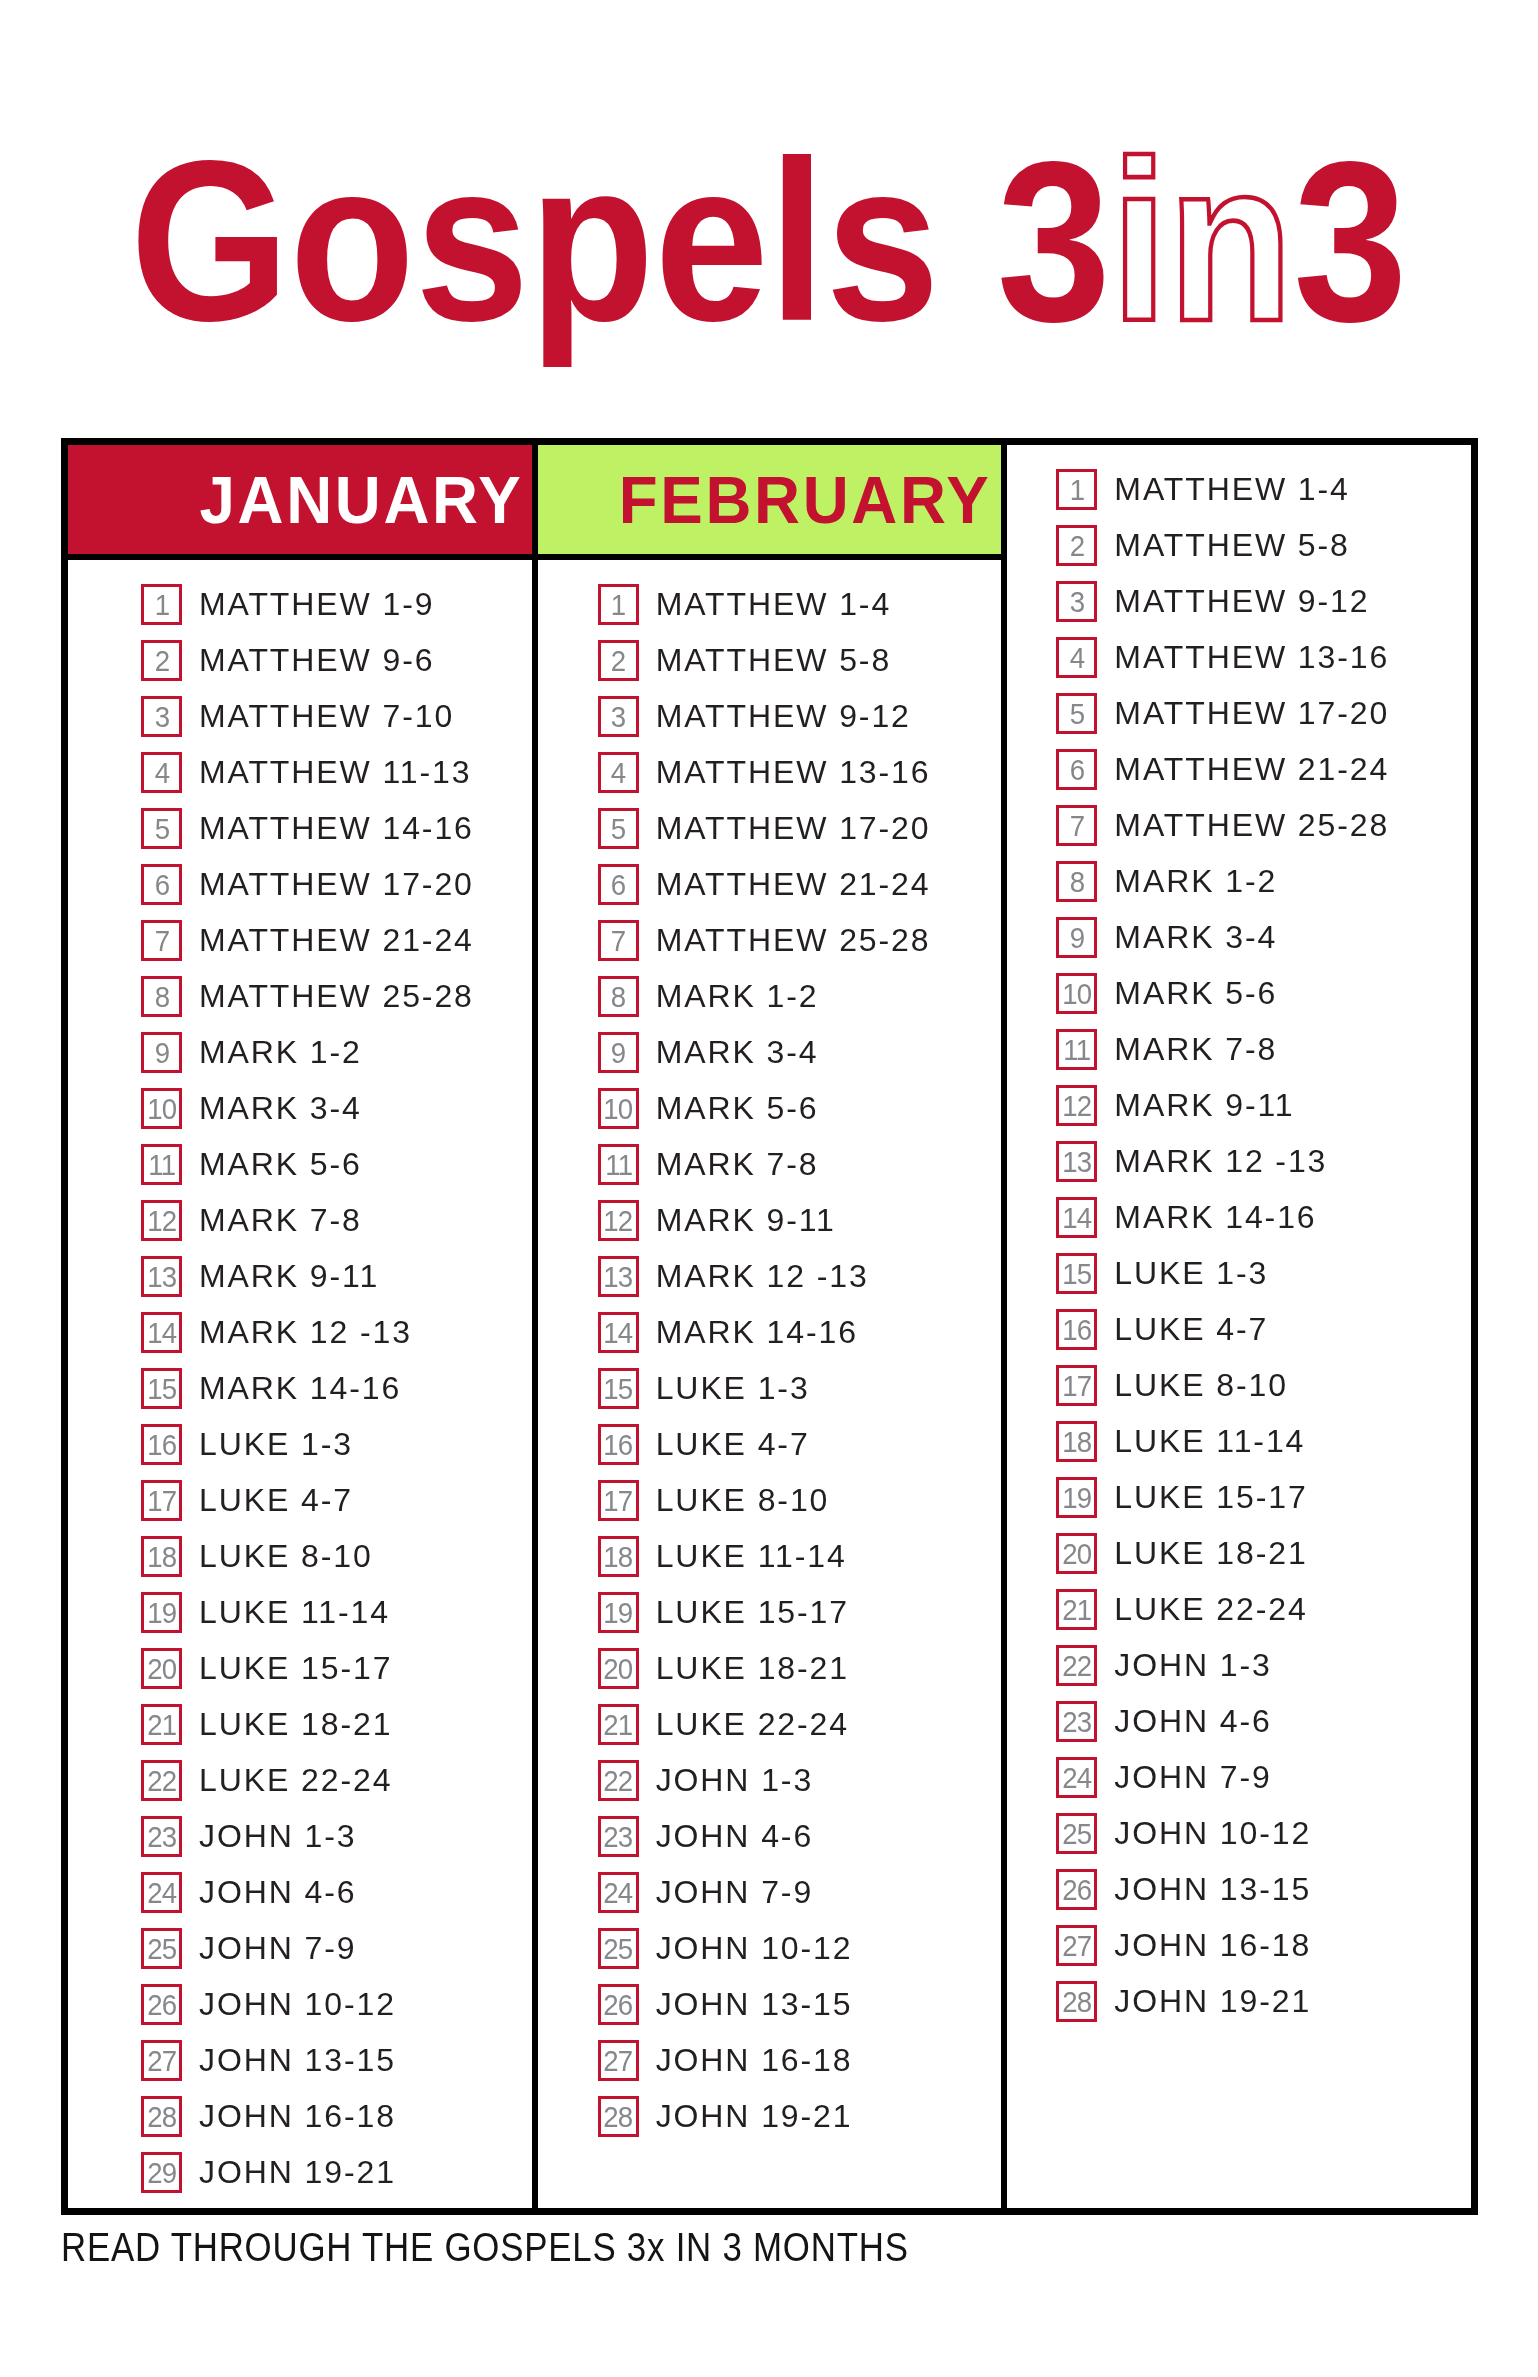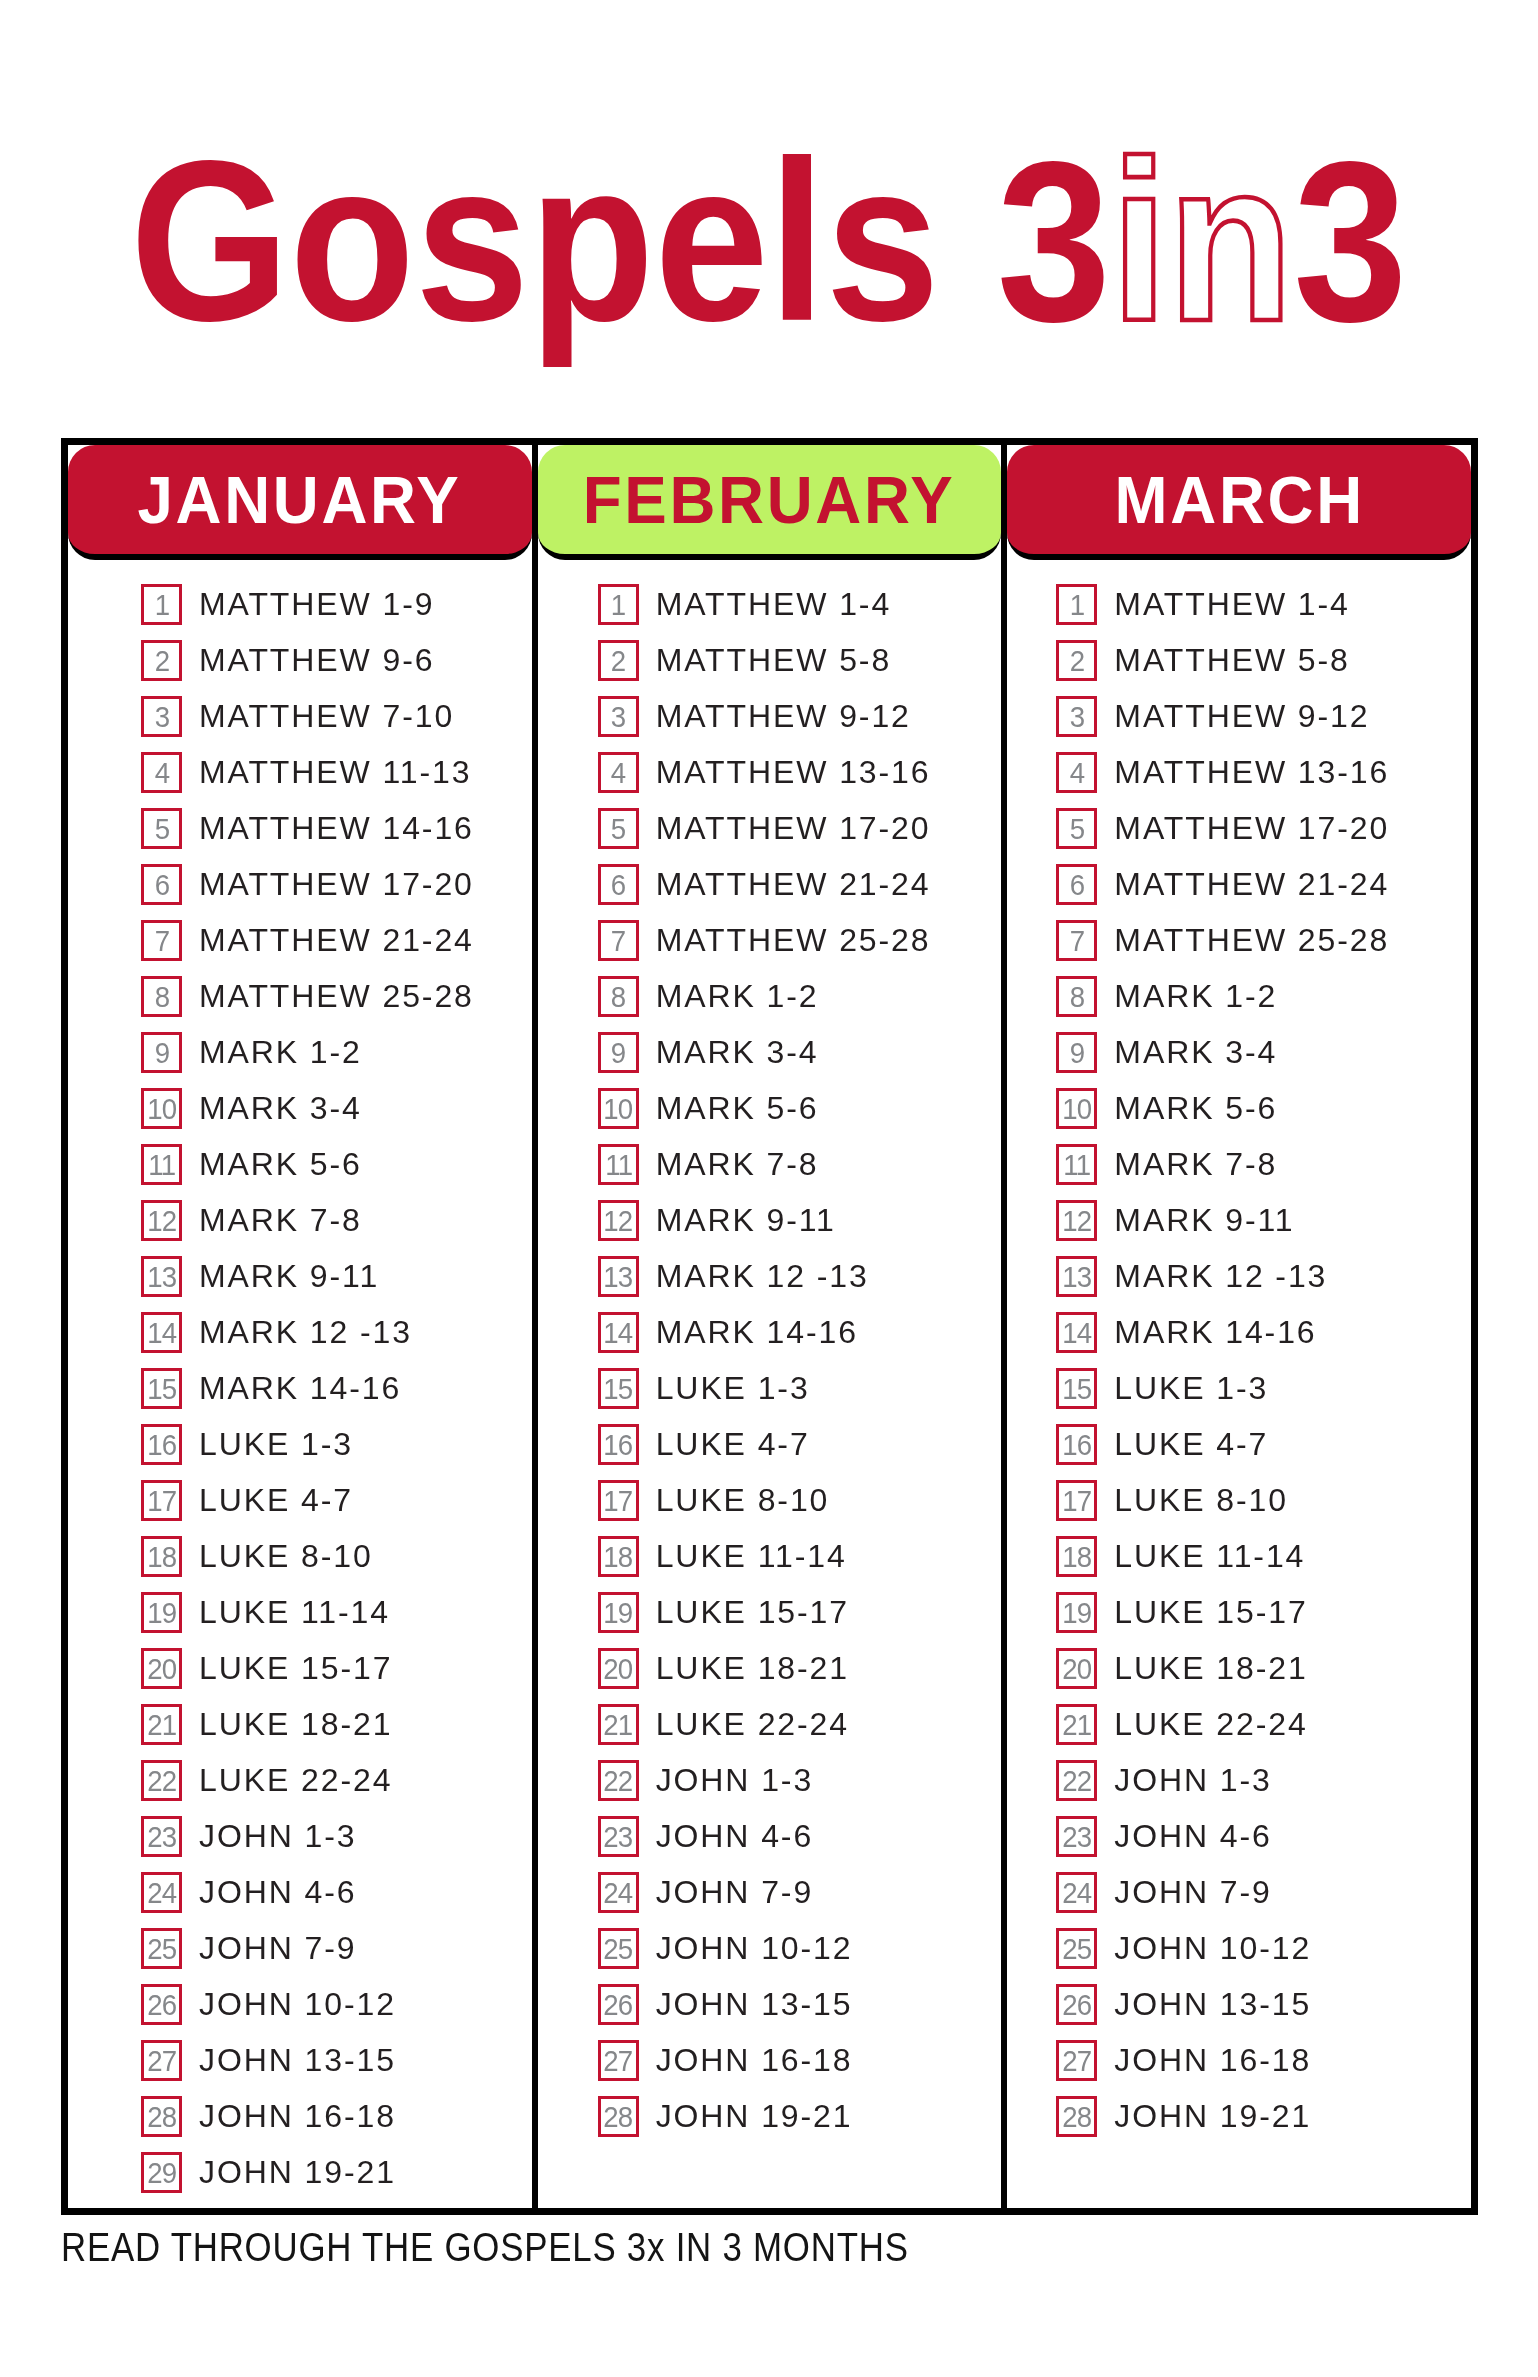--- a/index.html
+++ b/index.html
@@ -52,27 +52,26 @@
     background: #ffffff;
   }
   .col { flex: 1 1 0; display: flex; flex-direction: column; min-width: 0; }
   .col + .col { border-left: 6.5px solid #000000; }
 
   .month-header {
     height: 109px;
     flex: 0 0 109px;
     display: flex;
     align-items: center;
-    justify-content: center;
+    justify-content: flex-end;
     font-size: 67px;
     font-weight: bold;
     letter-spacing: 2.8px;
     border-bottom: 6.5px solid #000000;
     overflow: hidden;
-    border-radius: 27px;
   }
   .month-header.red   { background: var(--red); color: #ffffff; }
   .month-header.white { background: #bef264;   color: var(--red); }
   .month-header .month-label { transform: scaleX(0.95); white-space: nowrap; }
 
   .col-body { flex: 1 1 auto; padding-top: 24px; overflow: hidden; }
   .col:nth-child(1) .col-body { padding-left: 73px; }
   .col:nth-child(2) .col-body { padding-left: 60px; }
   .col:nth-child(3) .col-body { padding-left: 49px; }
 
@@ -483,23 +482,20 @@
           </div>
           <div class="day-row">
             <span class="day-checkbox">
               <span class="day-number">28</span>
             </span>
             <span class="day-reading">JOHN 19-21</span>
           </div>
         </div>
       </div>
       <div class="col">
-        <div class="month-header red">
-          <span class="month-label">MARCH</span>
-        </div>
         <div class="col-body">
           <div class="day-row">
             <span class="day-checkbox">
               <span class="day-number">1</span>
             </span>
             <span class="day-reading">MATTHEW 1-4</span>
           </div>
           <div class="day-row">
             <span class="day-checkbox">
               <span class="day-number">2</span>

